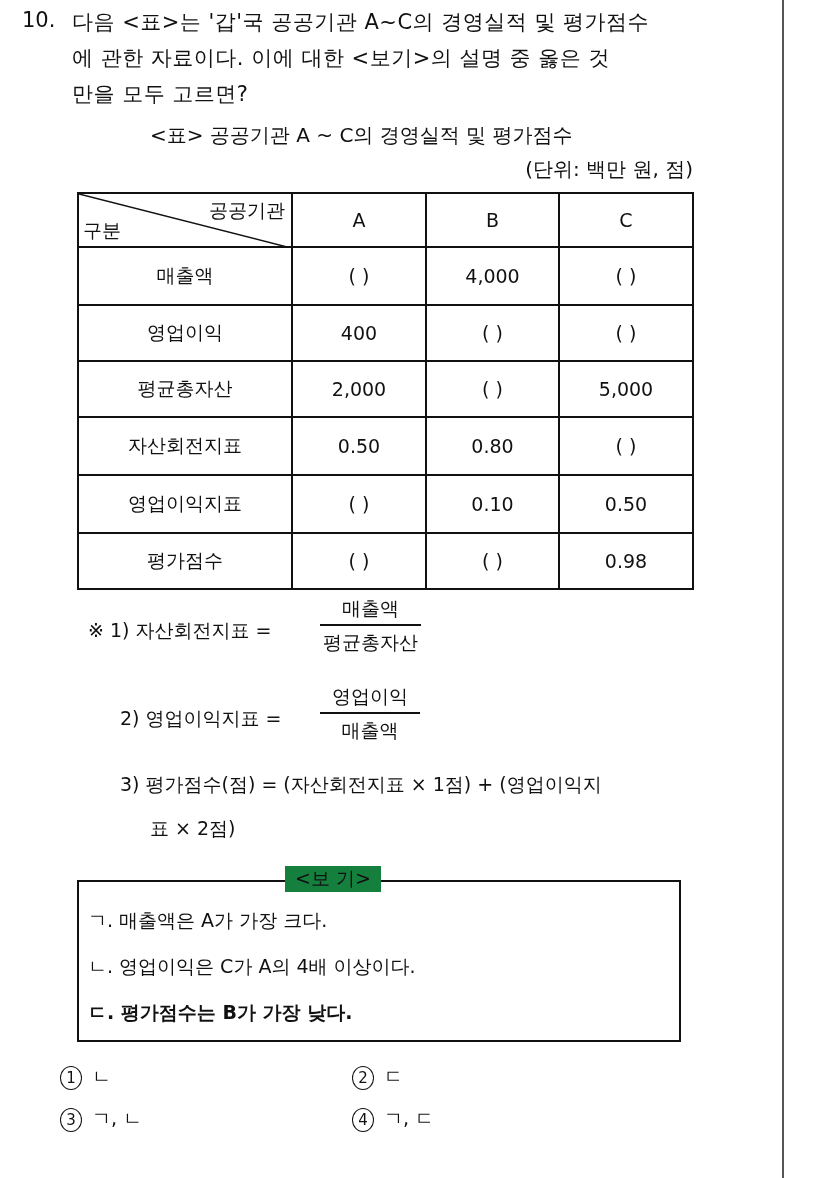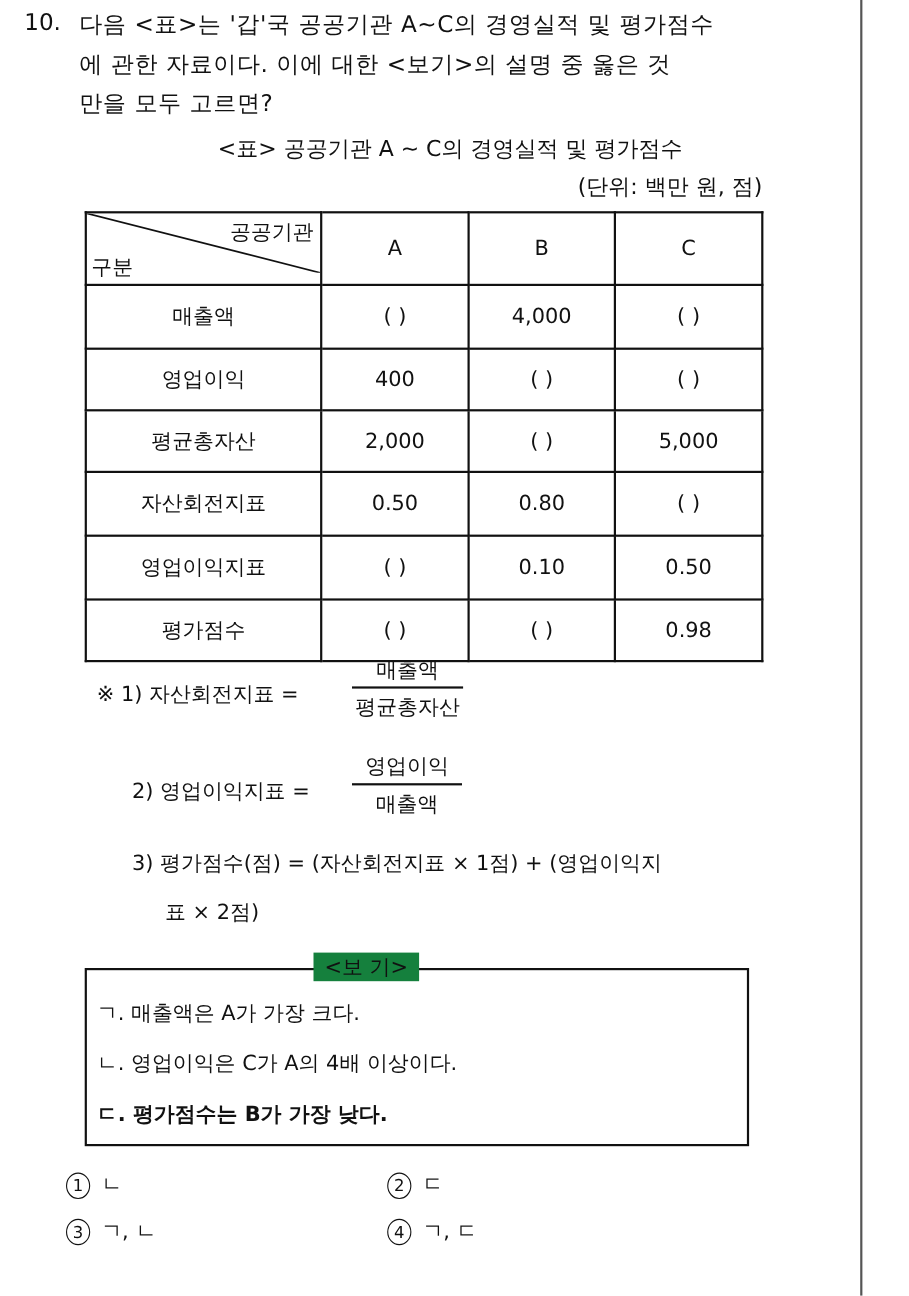--- a/index.html
+++ b/index.html
@@ -1,21 +1,21 @@
 <!DOCTYPE html>
 <html><head>
 <meta charset="utf-8">
 <style>
   html, body { margin:0; padding:0; background:#ffffff; }
   body { width:826px; height:1178px; position:relative; overflow:hidden; color:#111; font-family:"DejaVu Sans", "Liberation Sans", sans-serif; }
   .abs { position:absolute; }
   .vrule { position:absolute; left:782px; top:0; width:2px; height:1178px; background:#555; }
   .qline { position:absolute; font-size:21px; letter-spacing:0.5px; white-space:nowrap; }
   .qnum { position:absolute; left:22px; top:8px; font-size:21px; }
-  .caption { position:absolute; font-size:20px; white-space:nowrap;margin-left:48px; }
+  .caption { position:absolute; font-size:20px; white-space:nowrap; }
   table.data { position:absolute; left:77px; top:192px; border-collapse:collapse; font-size:19px; }
   table.data td { border:2px solid #111; text-align:center; padding:0; }
   .hdr-diag { position:relative; }
   .diag-top { position:absolute; right:6px; top:4px; font-size:19px; }
   .diag-bot { position:absolute; left:4px; bottom:2px; font-size:19px; }
   .frac { position:absolute; display:flex; flex-direction:column; align-items:center; font-size:19px; }
   .frac .num { padding:0 6px 2px 6px; border-bottom:2px solid #111; }
   .frac .den { padding-top:4px; }
   .note { position:absolute; font-size:19px; white-space:nowrap; }
   .box { position:absolute; left:77px; top:880px; width:604px; height:162px; border:2px solid #111; box-sizing:border-box; }
@@ -32,21 +32,21 @@
 <div class="qnum">10.</div>
 <div class="qline" style="left:72px; top:8px;">다음 &lt;표&gt;는 '갑'국 공공기관 A~C의 경영실적 및 평가점수</div>
 <div class="qline" style="left:72px; top:44px;">에 관한 자료이다. 이에 대한 &lt;보기&gt;의 설명 중 옳은 것</div>
 <div class="qline" style="left:72px; top:80px;">만을 모두 고르면?</div>
 
 <div class="caption" style="left:150px; top:122px;">&lt;표&gt; 공공기관 A ~ C의 경영실적 및 평가점수</div>
 <div class="caption" style="right:133px; top:156px;">(단위: 백만 원, 점)</div>
 
 <table class="data">
   <tbody>
-      <tr style="height:66px;">
+      <tr style="height:54px;">
     <td class="hdr-diag" style="width:212px;">
       <svg class="abs" style="left:0;top:0;" width="212" height="54">
             <line x1="0" y1="0" x2="212" y2="54" stroke="#111" stroke-width="1.5"></line>
           </svg>
       <span class="diag-top">공공기관</span>
       <span class="diag-bot">구분</span>
     </td>
     <td style="width:132px;">A</td>
     <td style="width:131px;">B</td>
     <td style="width:132px;">C</td>

